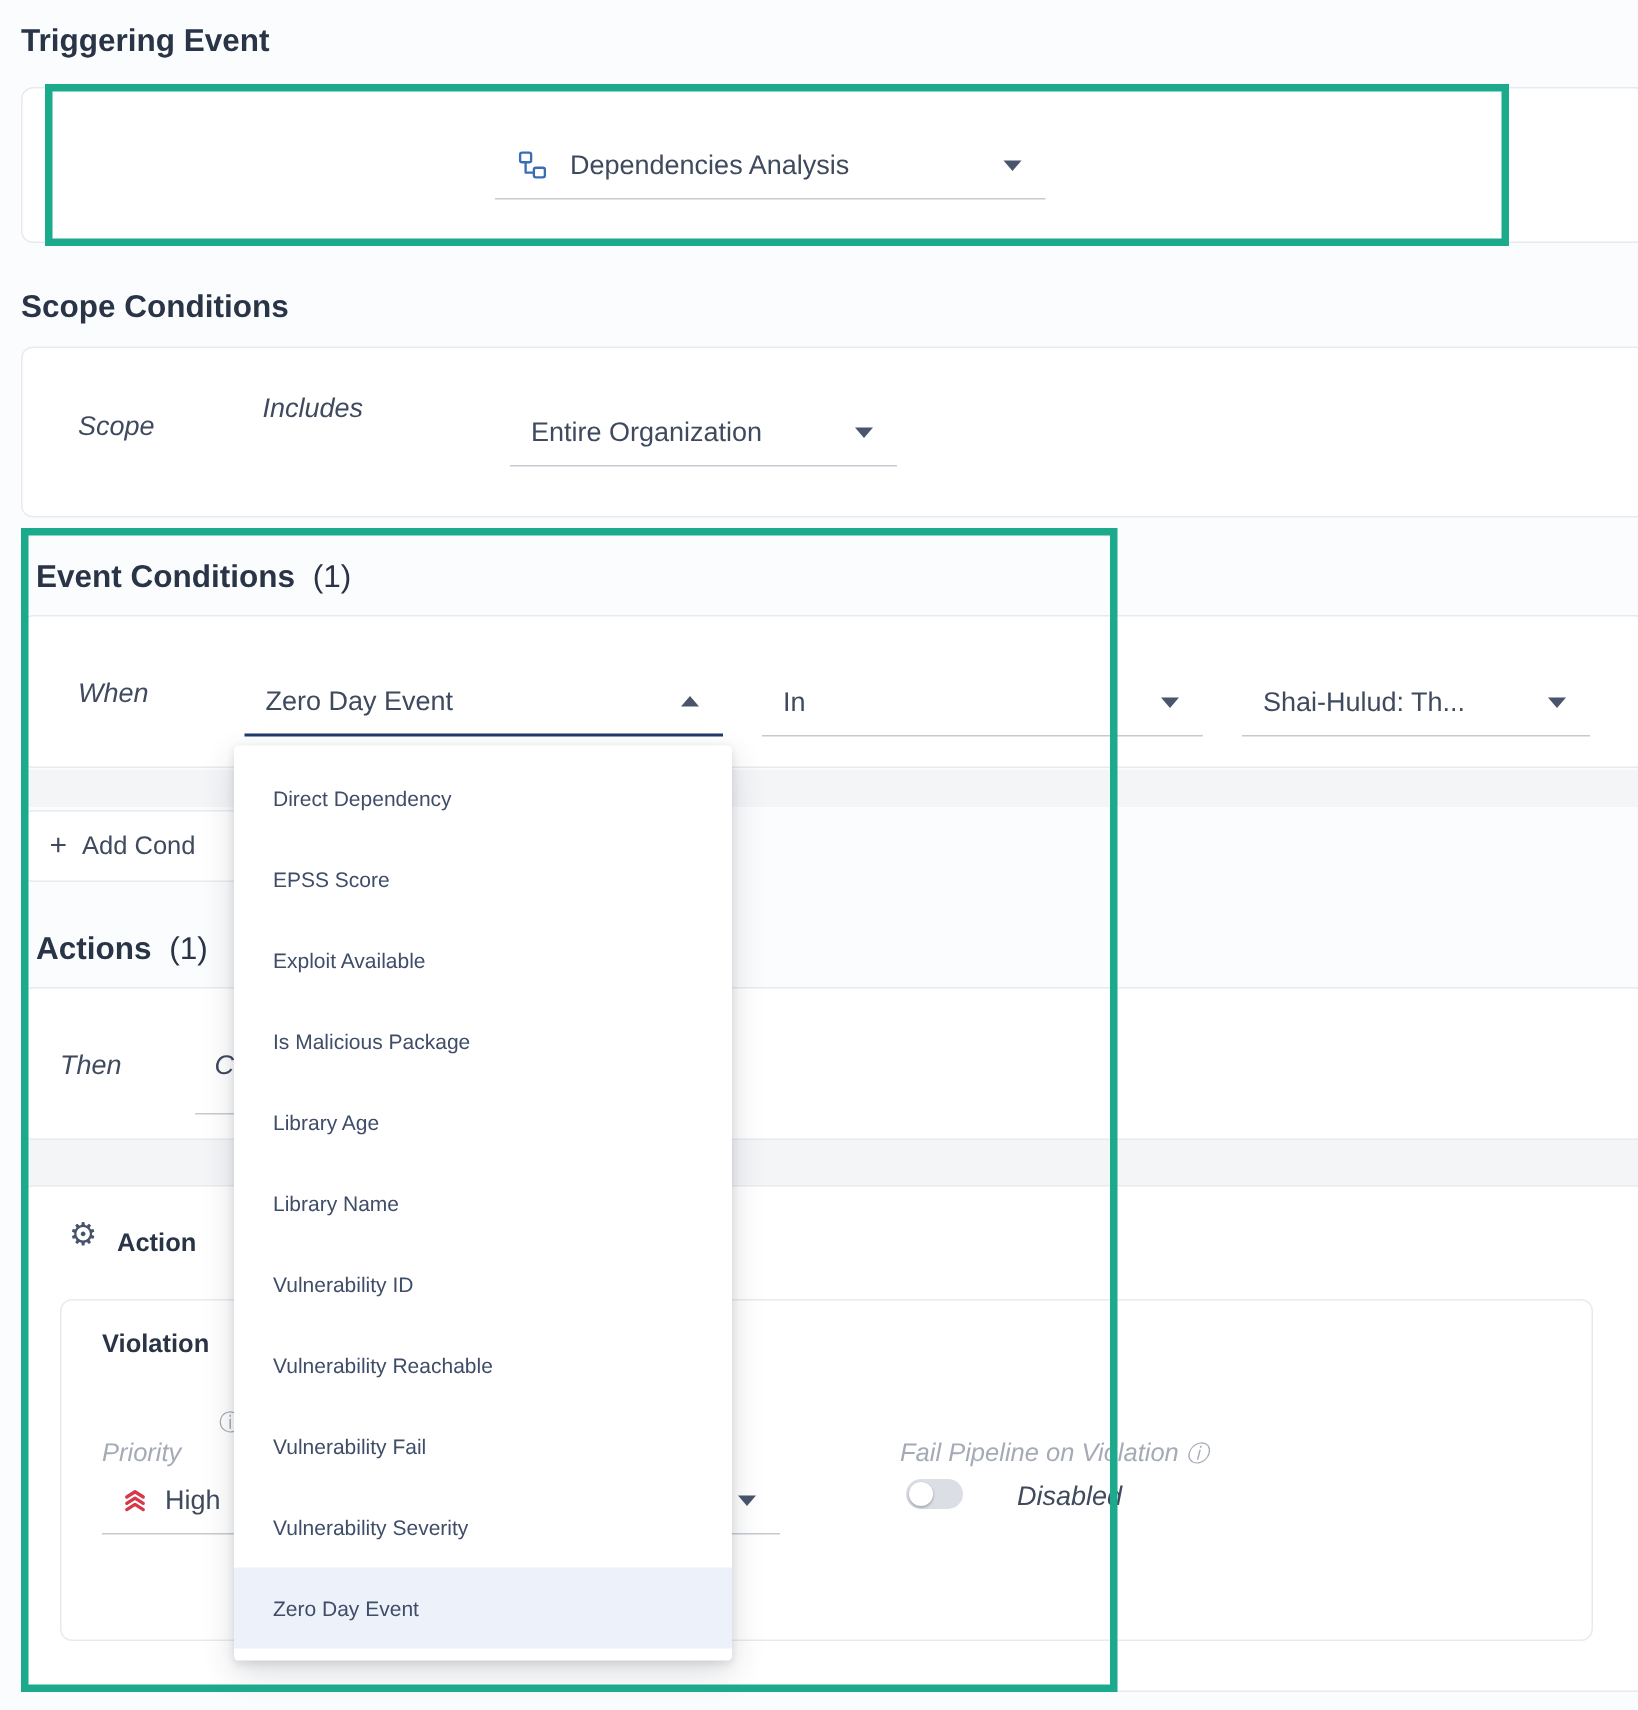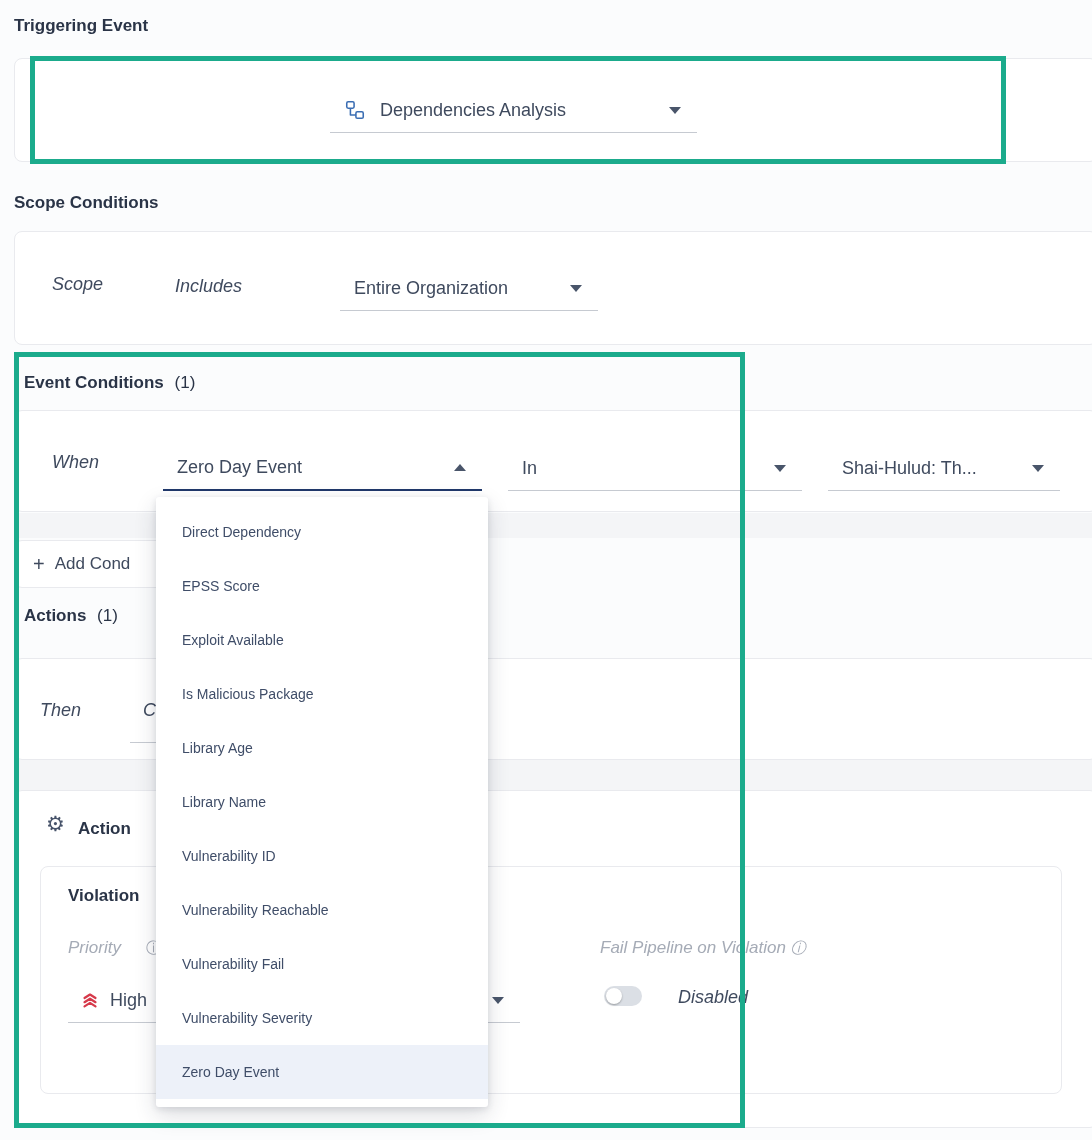--- a/index.html
+++ b/index.html
@@ -1,64 +1,64 @@
 <!DOCTYPE html>
 <html><head>
 <meta charset="utf-8">
 <style>
   * { margin:0; padding:0; box-sizing:border-box; }
   body { font-family:"Liberation Sans","DejaVu Sans",sans-serif; background:#fff; }
   .page { position:relative; width:1092px; height:1140px; background:#fbfcfd; overflow:hidden; color:#3f4a5e; }
 
-  .section-title { position:absolute; font-size:17px; font-weight:700; color:#2a3447; white-space:nowrap; }
+  .section-title { position:absolute; font-size:21px; font-weight:700; color:#2a3447; white-space:nowrap; }
   .section-title .count { font-weight:400; margin-left:6px; }
 
   .card { position:absolute; background:#fff; border:1px solid #e9eaee; border-radius:8px; }
   .gray-strip { position:absolute; background:#f4f5f7; }
 
   .field { position:absolute; display:flex; align-items:center; height:45px;
            border-bottom:1px solid #c6cad1; padding:0 16px 0 14px; background:transparent; }
   .field.active { border-bottom:2px solid #20386b; }
   .field .lab { font-size:18px; color:#3f4a5e; white-space:nowrap; }
   .field .sp { flex:1; }
   .icn { display:inline-flex; align-items:center; margin-right:14px; }
 
   .chev-d { width:0; height:0; border-left:6px solid transparent; border-right:6px solid transparent;
             border-top:7px solid #49556a; }
   .chev-u { width:0; height:0; border-left:6px solid transparent; border-right:6px solid transparent;
             border-bottom:7px solid #49556a; }
 
   .static-label { position:absolute; font-size:18px; color:#3f4a5e; white-space:nowrap;font-style:italic; }
-  .muted { color:#a5abb6; font-size:17px; }
+  .muted { color:#a5abb6; font-size:17px;margin-top:21px; }
 
   .t-title { left:14px; top:16px; }
   .t-card  { left:14px; top:58px; width:1084px; height:104px; }
   .f-security { left:68px; top:88px; width:224px; }
   .f-deps     { left:330px; top:88px; width:367px; }
 
   .s-title { left:14px; top:193px; }
   .s-card  { left:14px; top:231px; width:1084px; height:114px; }
   .lbl-scope    { left:52px;  top:274px; }
-  .lbl-includes { left:175px; top:276px; }
+  .lbl-includes { left:175px; top:262px; }
   .f-org        { left:340px; top:266px; width:258px;justify-content:space-between; }
 
   .e-title { left:24px; top:373px; }
   .e-card  { left:14px; top:410px; width:1084px; height:102px; }
   .lbl-when { left:52px; top:452px; }
   .f-attr { left:163px; top:446px; width:319px; }
   .f-op   { left:508px; top:446px; width:294px; }
   .f-val  { left:828px; top:446px; width:232px; }
 
   .strip-a { left:14px; top:513px; width:1084px; height:25px; }
   .btn-add { position:absolute; left:14px; top:540px; width:200px; height:48px; background:#fff;
              border:1px solid #e9eaee; border-radius:8px; display:flex; align-items:center;
              gap:10px; padding-left:18px; font-size:17px; color:#3f4a5e; z-index:1; }
   .btn-add .plus { font-size:20px; line-height:1; }
 
-  .a-title { left:24px; top:606px; }
+  .a-title { left:24px; top:621px; }
   .a-card  { left:14px; top:658px; width:1084px; height:102px; }
   .lbl-then { left:40px; top:700px; }
   .val-c { left:143px; top:700px; }
   .ul-c { position:absolute; left:130px; top:742px; width:180px; height:1px; background:#c6cad1; }
 
   .strip-b { left:14px; top:760px; width:1084px; height:30px; }
   .cfg-card { left:14px; top:790px; width:1084px; height:338px; }
   .gear { position:absolute; left:46px; top:811px; font-size:21px; color:#47536a; line-height:1.2; }
   .cfg-title { position:absolute; left:78px; top:819px; font-size:17px; font-weight:700; color:#2a3447; }
 

